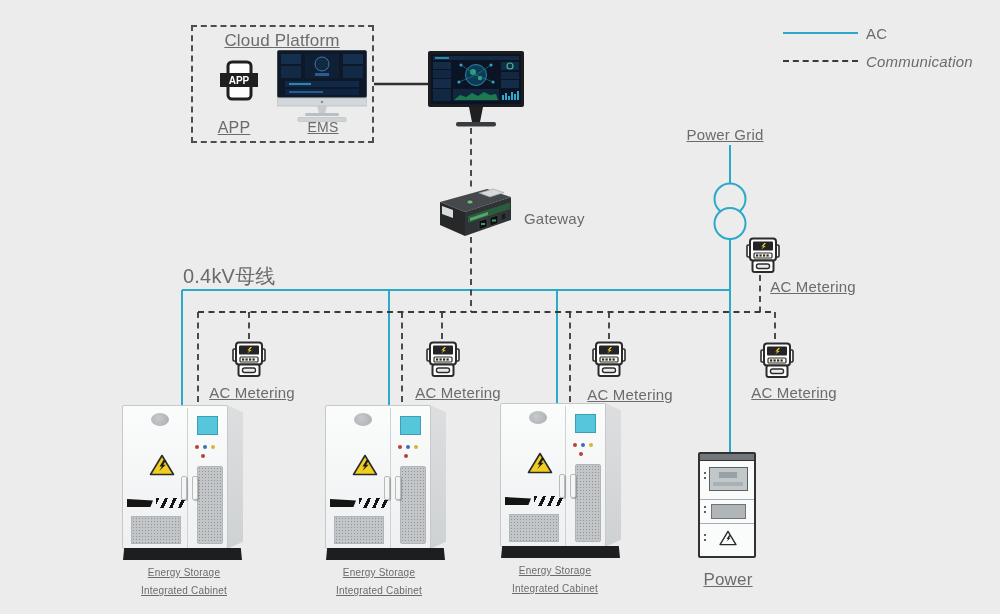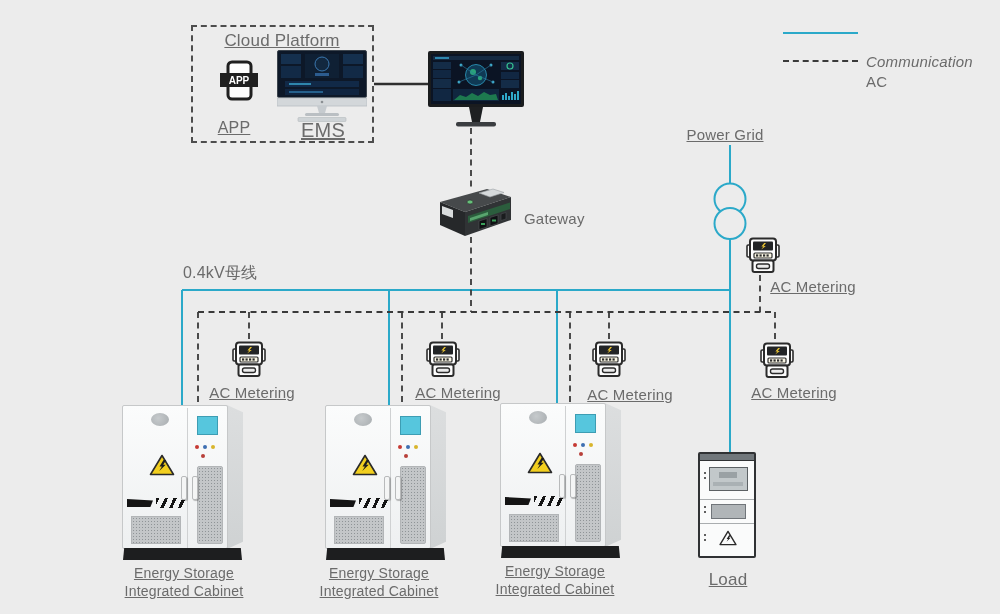--- a/index.html
+++ b/index.html
@@ -32,21 +32,21 @@
   .vent{background-color:#c3c6c8;background-image:radial-gradient(#8f9497 0.7px,transparent 0.8px);background-size:3px 3px;border:1px solid #b2b5b7;}
   .vent-bottom{position:absolute;left:8px;top:110px;width:48px;height:26px;}
   .vent-tall{position:absolute;left:74px;top:60px;width:24px;height:76px;border-radius:2px;}
   .cab-screen{position:absolute;left:74px;top:10px;width:19px;height:17px;background:var(--screen-cyan,#56C6DD);border:1px solid #3d9db3;}
   .lights{position:absolute;left:72px;top:39px;width:26px;height:4px;display:flex;gap:4px;}
   .lights i{width:4px;height:4px;border-radius:50%;display:block;}
   .li-red{background:#c63a34;}.li-blue{background:#3e6fb2;}.li-yellow{background:#d8b52c;}
   .light-single{position:absolute;left:78px;top:48px;width:4px;height:4px;border-radius:50%;background:#b8403a;}
   .handles{position:absolute;left:58px;top:70px;display:flex;gap:5px;}
   .handles span{display:block;width:4px;height:22px;background:#f4f5f5;border:1px solid #b8babb;border-radius:2px;box-shadow:1px 1px 1px rgba(0,0,0,.25);}
-  .cab-label{line-height:18px;font-size:14px;}
+  .cab-label{line-height:18px;font-size:10px;}
 
   
   .load-cab{left:698px;top:452px;width:58px;height:106px;background:#fafbfb;border:2px solid #303234;border-radius:2px;box-sizing:border-box;}
   .load-top{position:absolute;left:0;top:0;width:100%;height:6px;background:#71777b;border-bottom:1px solid #303234;}
   .load-div1{position:absolute;left:0;top:45px;width:100%;height:1px;background:#a9adaf;}
   .load-div2{position:absolute;left:0;top:69px;width:100%;height:1px;background:#a9adaf;}
   .load-lcd{position:absolute;left:9px;top:13px;width:37px;height:22px;background:#c2c8ca;border:1px solid #5b6063;}
   .load-lcd i{position:absolute;left:9px;top:4px;width:18px;height:6px;background:#9aa1a4;display:block;}
   .load-lcd b{position:absolute;left:3px;top:14px;width:30px;height:4px;background:#aab1b4;display:block;}
   .load-panel{position:absolute;left:11px;top:50px;width:33px;height:13px;background:#b0b5b8;border:1px solid #70757a;}
@@ -102,21 +102,21 @@
         <rect x="10.5" y="27" width="13" height="4.5" rx="2" fill="#ececec" stroke="#2b2b2b" stroke-width="1.4"></rect>
       </symbol>
       <symbol id="warntri" viewBox="0 0 26 22">
         <polygon points="13,1.5 24.5,20.5 1.5,20.5" fill="#F2CF1F" stroke="#2a2a2a" stroke-width="1.6" stroke-linejoin="round"></polygon>
         <path d="M14.5 6 L10.5 12.5 h2.4 l-2.6 4.5 6.4-6.3 h-2.5 l3-4.7z" fill="#1e1e1e"></path>
       </symbol>
     </defs>
   </svg>
 
   <div class="node legend-ac"></div>
-  <div class="lbl" style="left:866px;top:25px;margin-top:48px;">AC</div>
+  <div class="lbl" style="left:866px;top:25px;">AC</div>
   <div class="node legend-comm"></div>
   <div class="lbl" style="left:866px;top:53px;font-style:italic;">Communication</div>
 
   <div class="node cloud-box"></div>
   <div class="lbl center cloud-title">Cloud Platform</div>
 
   <svg class="node" style="left:217px;top:59px;" width="44" height="46" viewBox="0 0 44 46">
     <rect x="11" y="3" width="23" height="37" rx="4" fill="#fdfdfd" stroke="#1f1f1f" stroke-width="3"></rect>
     <rect x="3" y="14" width="38" height="14" fill="#1f1f1f"></rect>
     <text x="22" y="25" text-anchor="middle" font-size="10" font-weight="bold" fill="#ffffff" font-family="Liberation Sans, sans-serif">APP</text>
@@ -136,21 +136,21 @@
     <rect x="8" y="31" width="74" height="6" fill="#112947"></rect>
     <rect x="8" y="39" width="74" height="6" fill="#0f2440"></rect>
     <rect x="12" y="33" width="22" height="2" fill="#2e86ad"></rect>
     <rect x="12" y="41" width="34" height="2" fill="#25608c"></rect>
     <rect x="0" y="48" width="90" height="8" fill="#d3d7da" stroke="#b9bec2" stroke-width="0.8"></rect>
     <circle cx="45" cy="52" r="1.3" fill="#8a8f93"></circle>
     <polygon points="40,56 50,56 48,63 42,63" fill="#c6cbcf"></polygon>
     <rect x="28" y="63" width="34" height="3" rx="1.5" fill="#babfc3"></rect>
     <rect x="21" y="67.5" width="48" height="4" rx="1" fill="#ced3d6" stroke="#b5babd" stroke-width="0.6"></rect>
   </svg>
-  <div class="lbl center" style="left:323px;top:119px;font-size:20px;">EMS</div>
+  <div class="lbl center" style="left:323px;top:119px;font-size:14px;">EMS</div>
 
   <svg class="node" style="left:428px;top:51px;" width="96" height="77" viewBox="0 0 96 77">
     <rect x="0" y="0" width="96" height="56" rx="2" fill="#1a1c1e"></rect>
     <rect x="3" y="3" width="90" height="50" fill="#0b1424"></rect>
     <rect x="5" y="5" width="86" height="4" fill="#152a42"></rect>
     <rect x="7" y="6" width="14" height="2" fill="#2e86ad"></rect>
     <rect x="5" y="11" width="18" height="7" fill="#142c47"></rect>
     <rect x="5" y="19" width="18" height="8" fill="#112742"></rect>
     <rect x="5" y="28" width="18" height="9" fill="#142c47"></rect>
     <rect x="5" y="38" width="18" height="12" fill="#112742"></rect>
@@ -190,21 +190,21 @@
     <polygon points="46,36 54,33.5 54,42 46,44.5" fill="#0e1012" stroke="#4a4e50" stroke-width="0.7"></polygon>
     <polygon points="57,32.5 65,30 65,38.5 57,41" fill="#0e1012" stroke="#4a4e50" stroke-width="0.7"></polygon>
     <rect x="48" y="38" width="4" height="2" fill="#3aa05a"></rect>
     <rect x="59" y="34.5" width="4" height="2" fill="#3aa05a"></rect>
     <polygon points="68,29 73,27.5 73,34 68,35.5" fill="#1a1c1e" stroke="#4a4e50" stroke-width="0.6"></polygon>
   </svg>
   <div class="lbl" style="left:524px;top:210px;">Gateway</div>
 
   <div class="lbl center" style="left:725px;top:126px;text-align:right;">Power Grid</div>
 
-  <div class="lbl" style="left:183px;top:263px;font-size:16px;">0.4kV母线</div>
+  <div class="lbl" style="left:183px;top:263px;font-size:20px;">0.4kV母线</div>
 
   <svg class="node" style="left:746px;top:237px;" width="34" height="38">
       <use href="#meter"></use>
     </svg>
   <div class="lbl center" style="left:813px;top:278px;">AC Metering</div>
 
   <svg class="node" style="left:232px;top:341px;" width="34" height="38">
       <use href="#meter"></use>
     </svg>
   <div class="lbl center" style="left:252px;top:384px;">AC Metering</div>
@@ -331,15 +331,15 @@
       </div>
     <div class="load-div1"></div>
     <div class="load-panel"></div>
     <div class="load-div2"></div>
     <svg style="position:absolute;left:19px;top:76px;" width="18" height="16" viewBox="0 0 26 22">
       <polygon points="13,1.5 24.5,20.5 1.5,20.5" fill="none" stroke="#2a2a2a" stroke-width="2" stroke-linejoin="round"></polygon>
       <path d="M14.5 7 L11 12.5 h2.2 l-2.3 4 5.8-5.8 h-2.3 l2.6-3.7z" fill="#1e1e1e"></path>
     </svg>
     <span class="load-dots"><i style="top:18px;"></i><i style="top:23px;"></i><i style="top:52px;"></i><i style="top:57px;"></i><i style="top:80px;"></i><i style="top:85px;"></i></span>
   </div>
-  <div class="lbl center" style="left:728px;top:570px;font-size:17px;">Load</div>
+  <div class="lbl center" style="left:728px;top:570px;font-size:17px;">Power</div>
 
 </div>
 
 </body></html>

